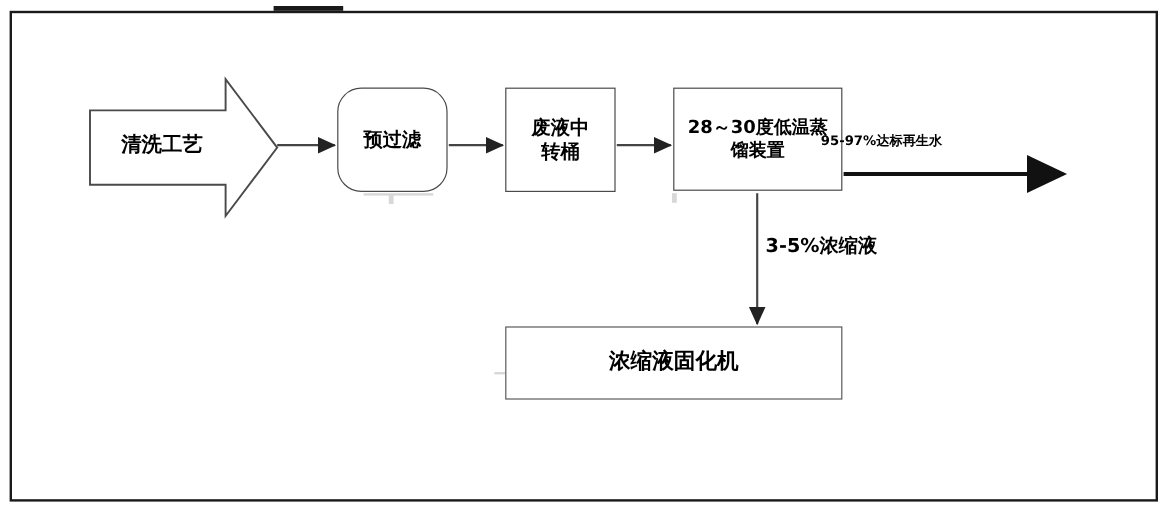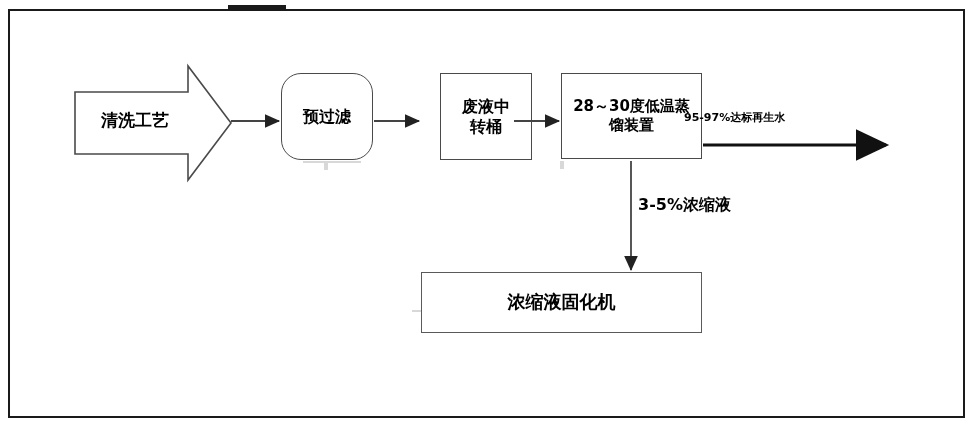--- a/index.html
+++ b/index.html
@@ -53,21 +53,20 @@
     line-height: 1.25;
   }
   #box-prefilter {
     left: 281px; top: 73px; width: 92px; height: 87px;
     font-size: 16px;
     border-radius: 20px;
   }
   #box-drum {
     left: 421px; top: 73px; width: 92px; height: 87px;
     font-size: 16px;
-    margin-left: 19px;
   }
   #box-distiller {
     left: 561px; top: 73px; width: 141px; height: 86px;
     font-size: 15px;
     padding: 0 4px;
   }
   #box-solidifier {
     left: 421px; top: 272px; width: 281px; height: 61px;
     font-size: 18px;
     border-color: #5a5a5a;

